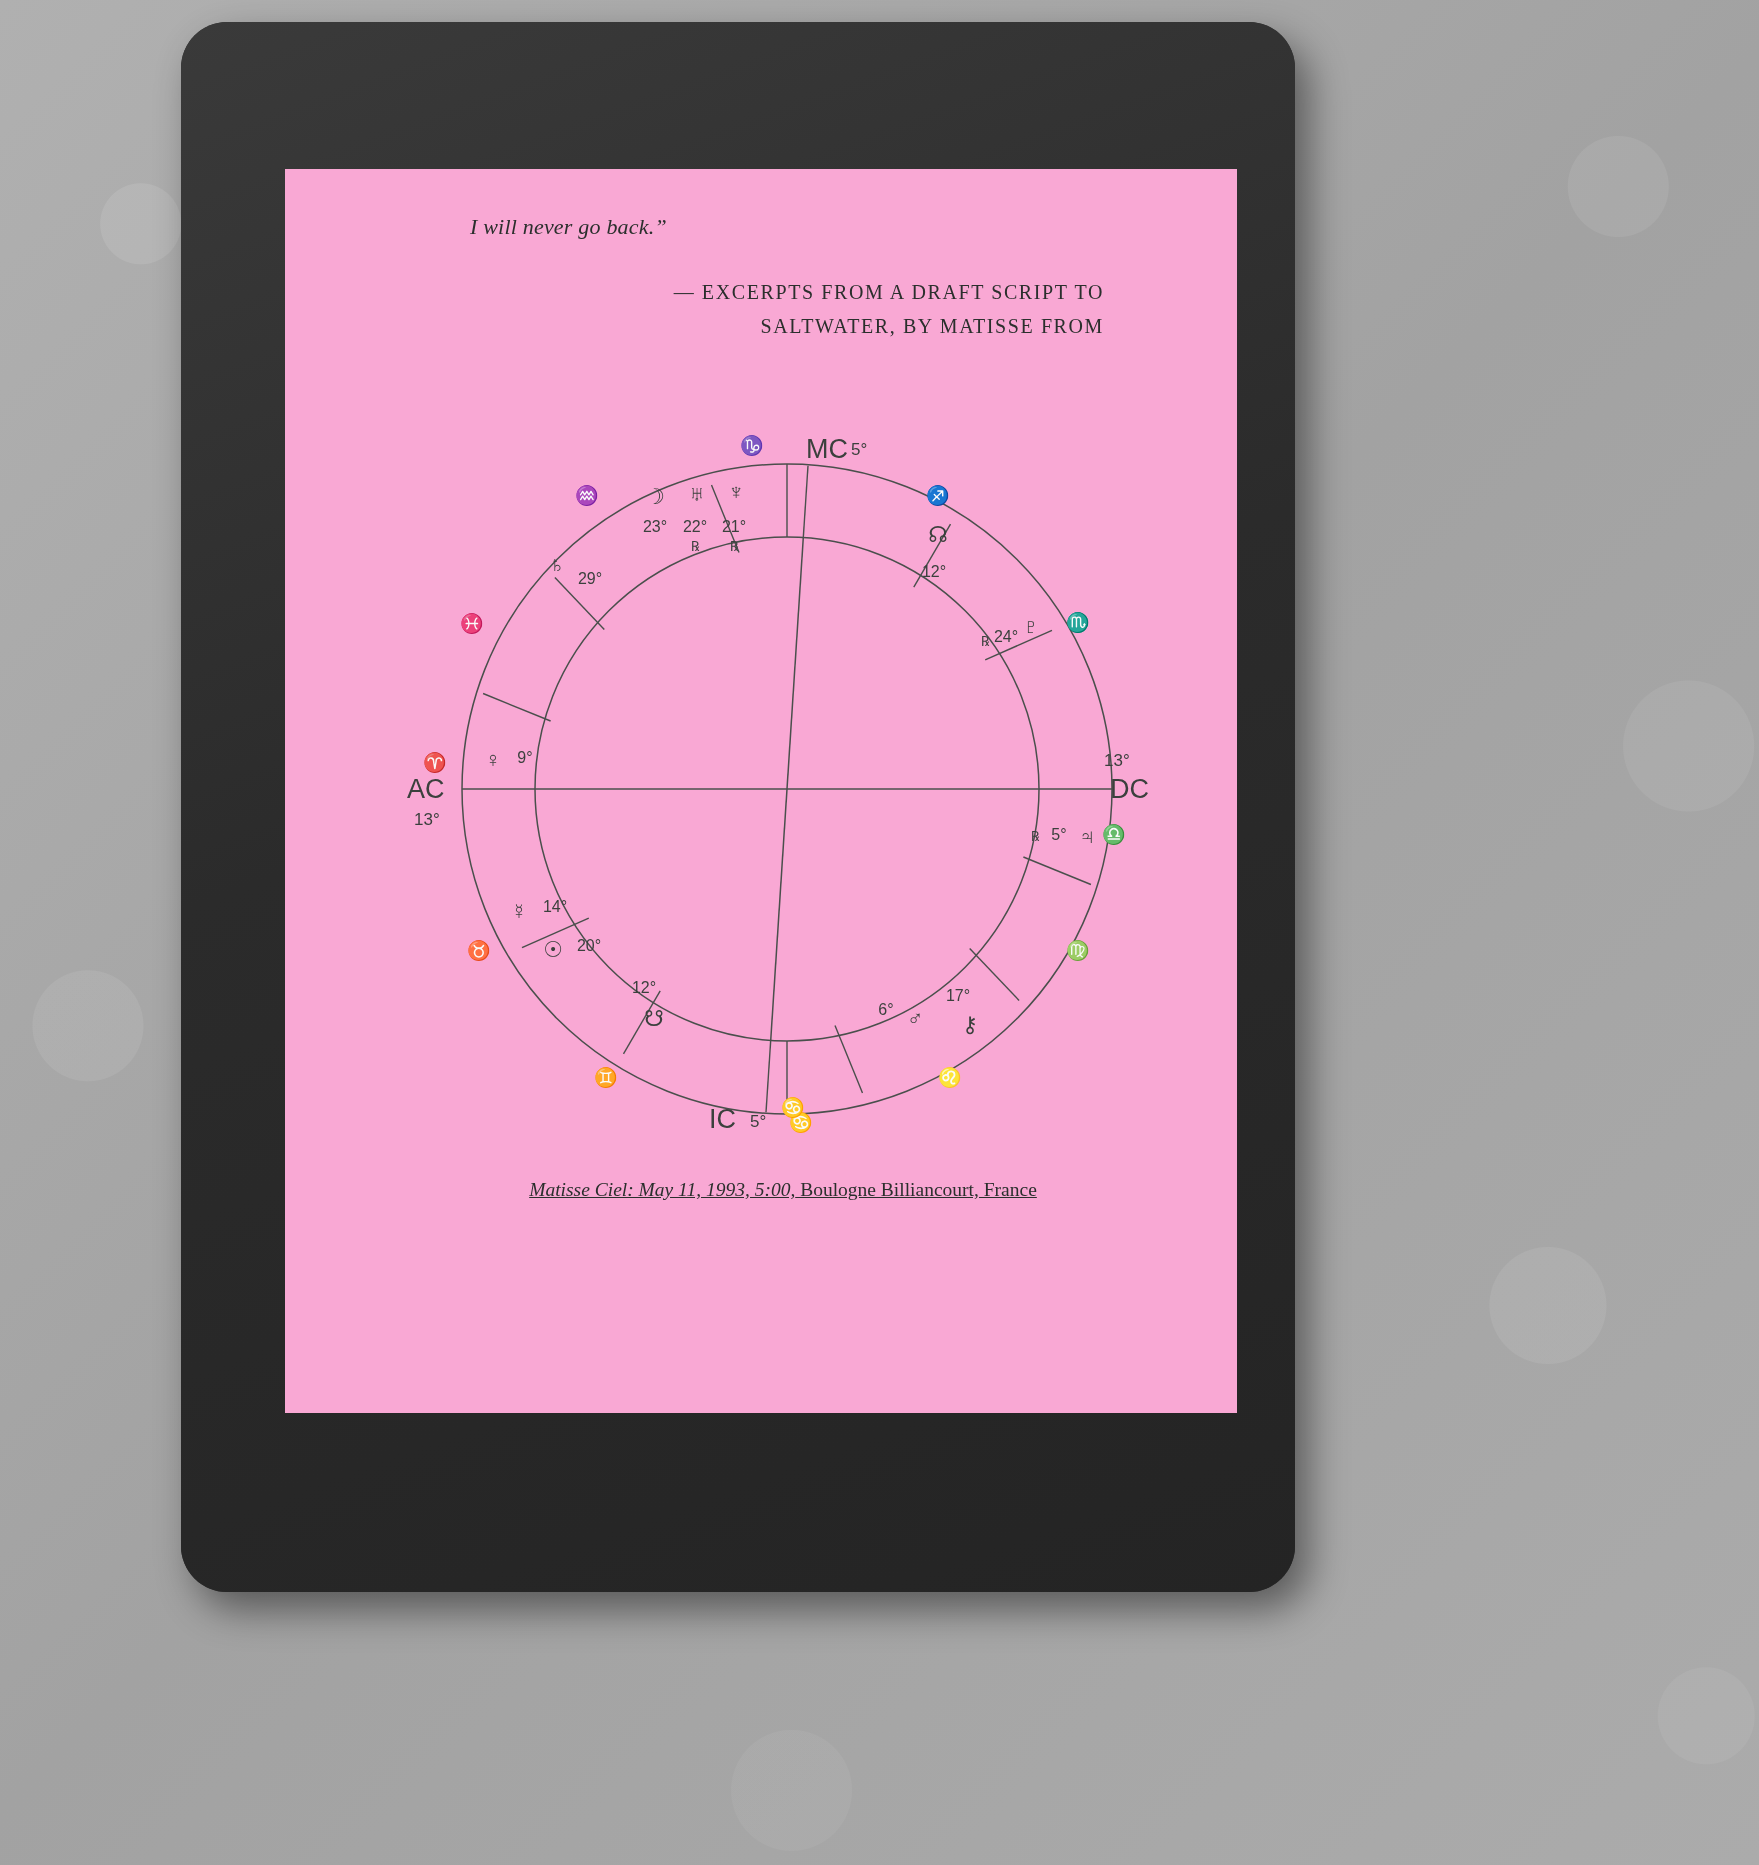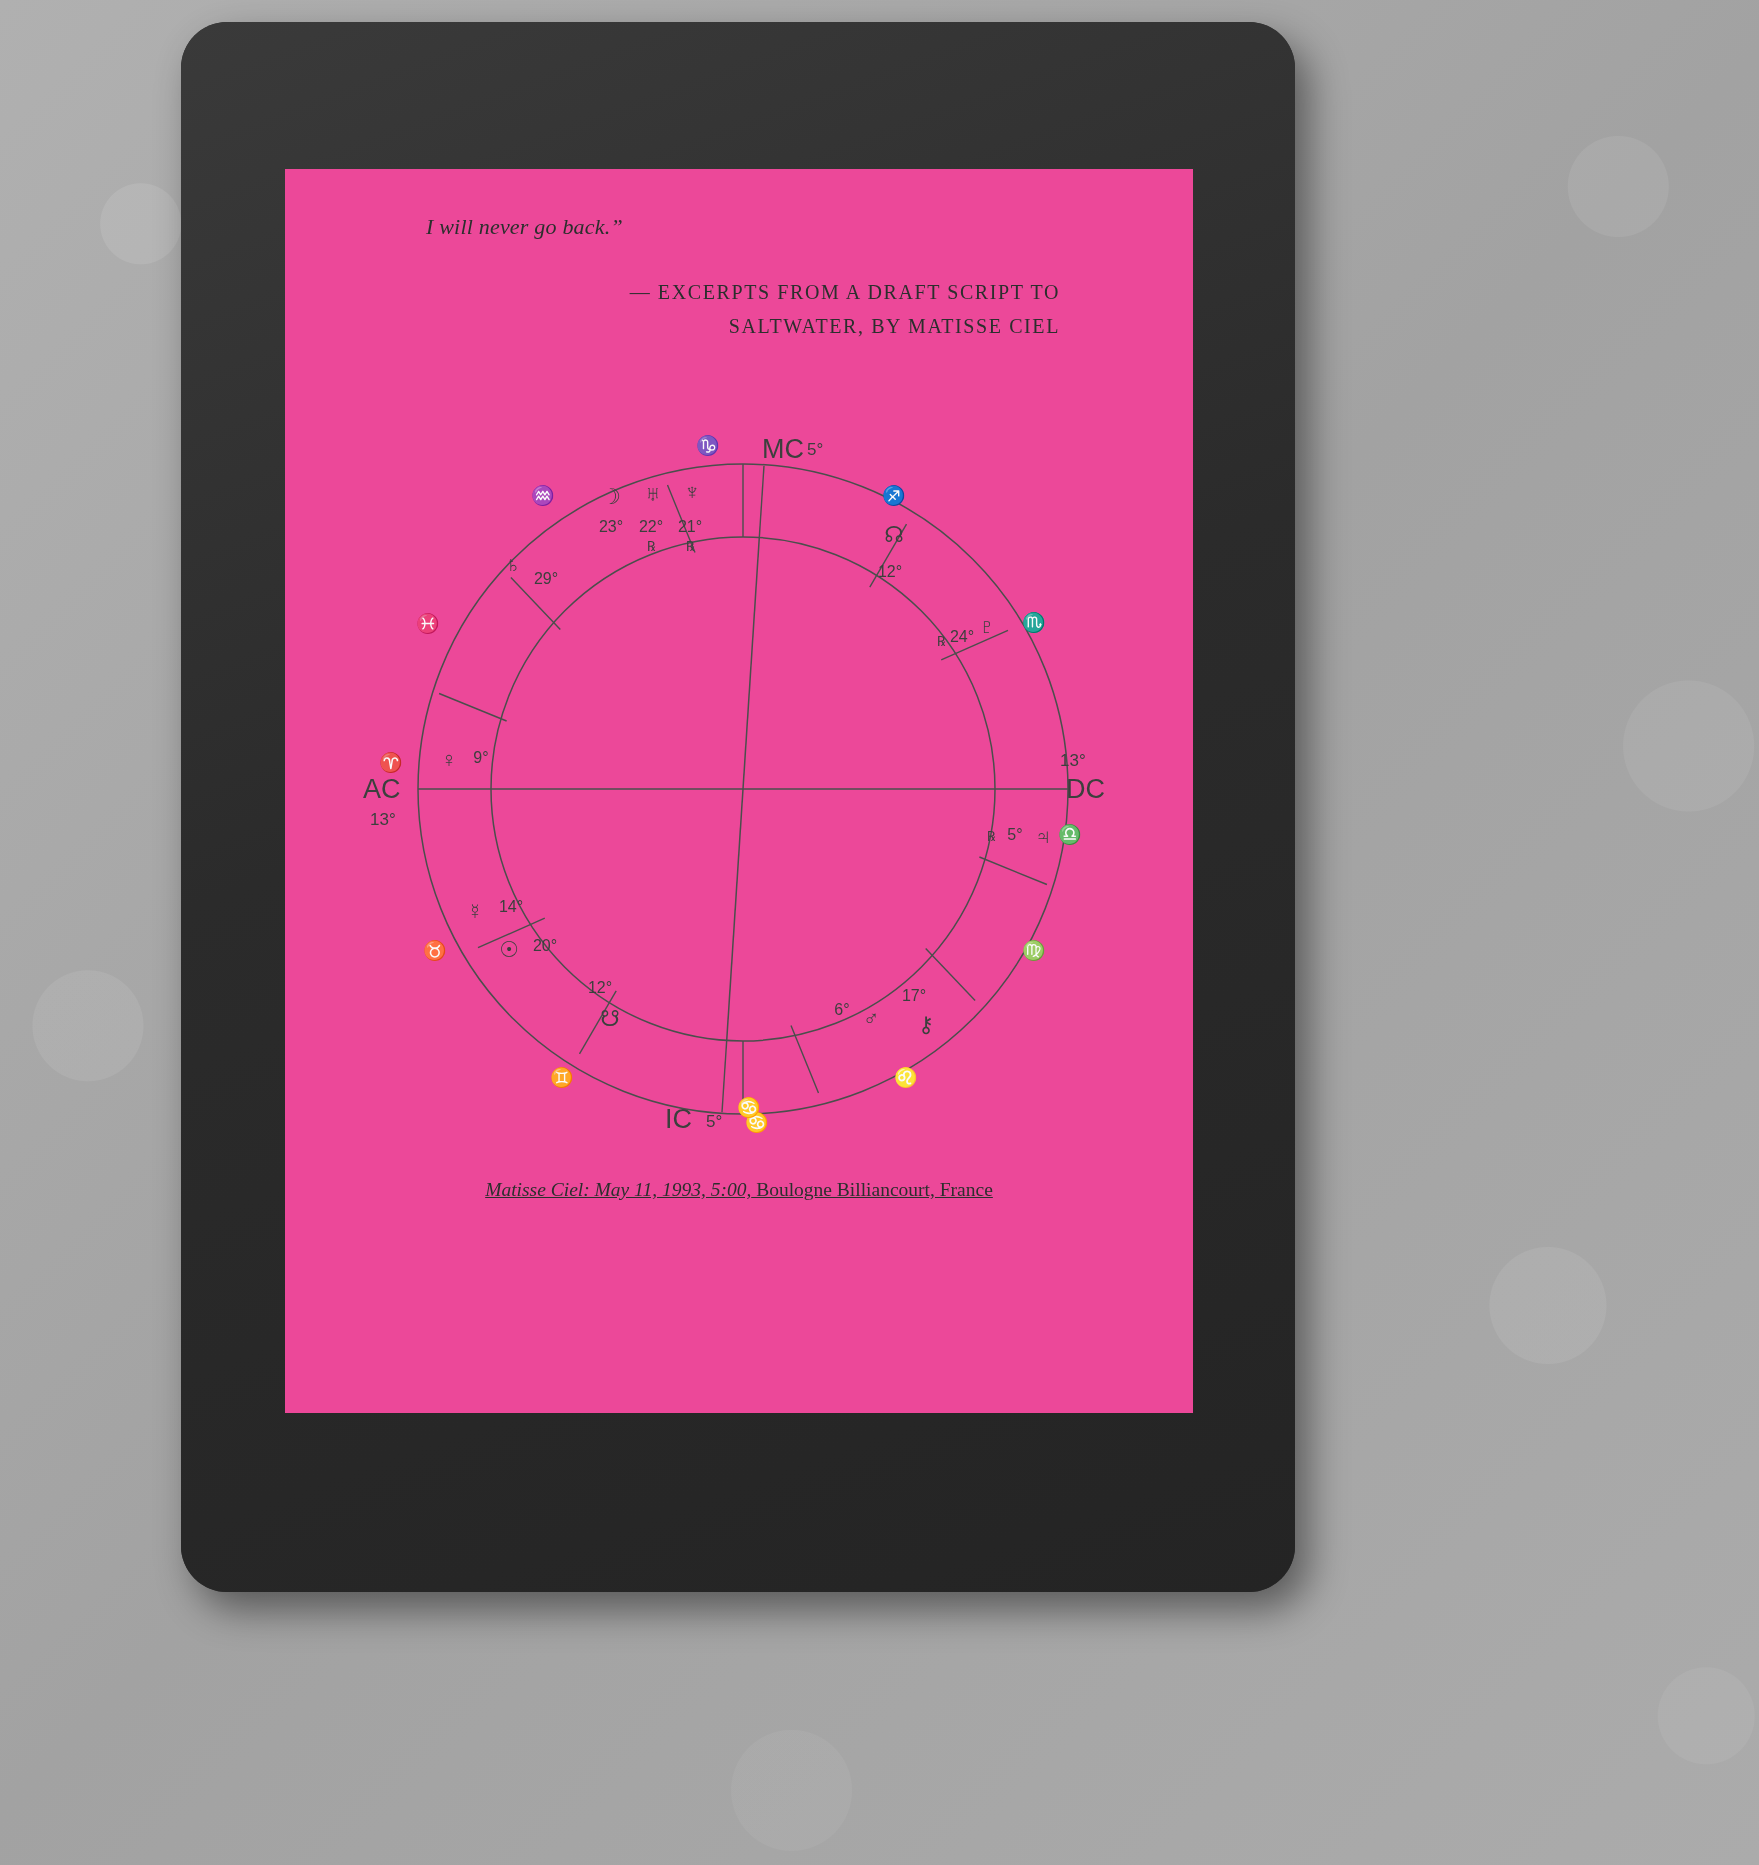--- a/index.html
+++ b/index.html
@@ -45,22 +45,23 @@
     inset: 0;
     border-radius: 46px;
     background: linear-gradient(160deg, #3a3a3a 0%, #2b2b2b 45%, #242424 100%);
   }
   .screen {
     position: absolute;
     left: 104px;
     top: 147px;
     width: 908px;
     height: 1244px;
-    background: #ec4899;
+    background: #f9a8d4;
     overflow: hidden;
+    padding-left: 44px;
   }
   .page {
     position: relative;
     width: 100%;
     height: 100%;
     color: #2b2f2d;
   }
   .quote-line {
     position: absolute;
     left: 141px;
@@ -107,21 +108,21 @@
 <div class="device">
   <div class="device-inner-shade"></div>
 
   <div class="screen">
     <div class="page">
 
       <div class="quote-line">I will never go back.”</div>
 
       <div class="attribution">
         <div>— EXCERPTS FROM A DRAFT SCRIPT TO</div>
-        <div>SALTWATER, BY MATISSE CIEL</div>
+        <div>SALTWATER, BY MATISSE FROM</div>
       </div>
 
       <div class="chart-wrap">
         <svg width="760" height="720" viewBox="0 0 760 720">
           <g fill="none" stroke="#4a4f4c" stroke-width="1.5">
 
             <circle cx="380" cy="360" r="325"></circle>
 
             <circle cx="380" cy="360" r="252"></circle>
 

